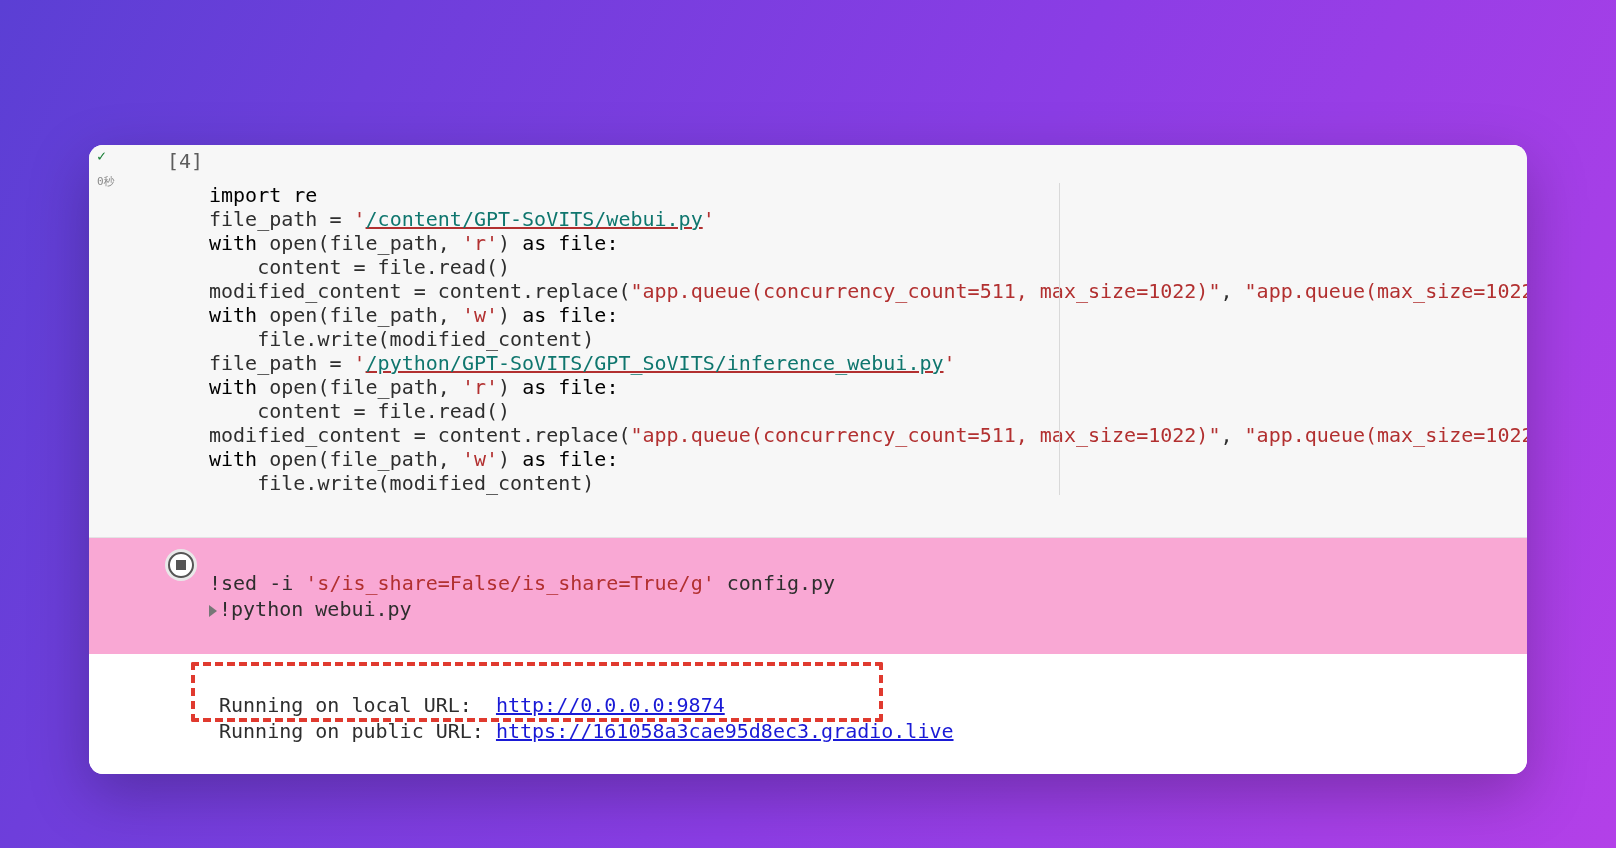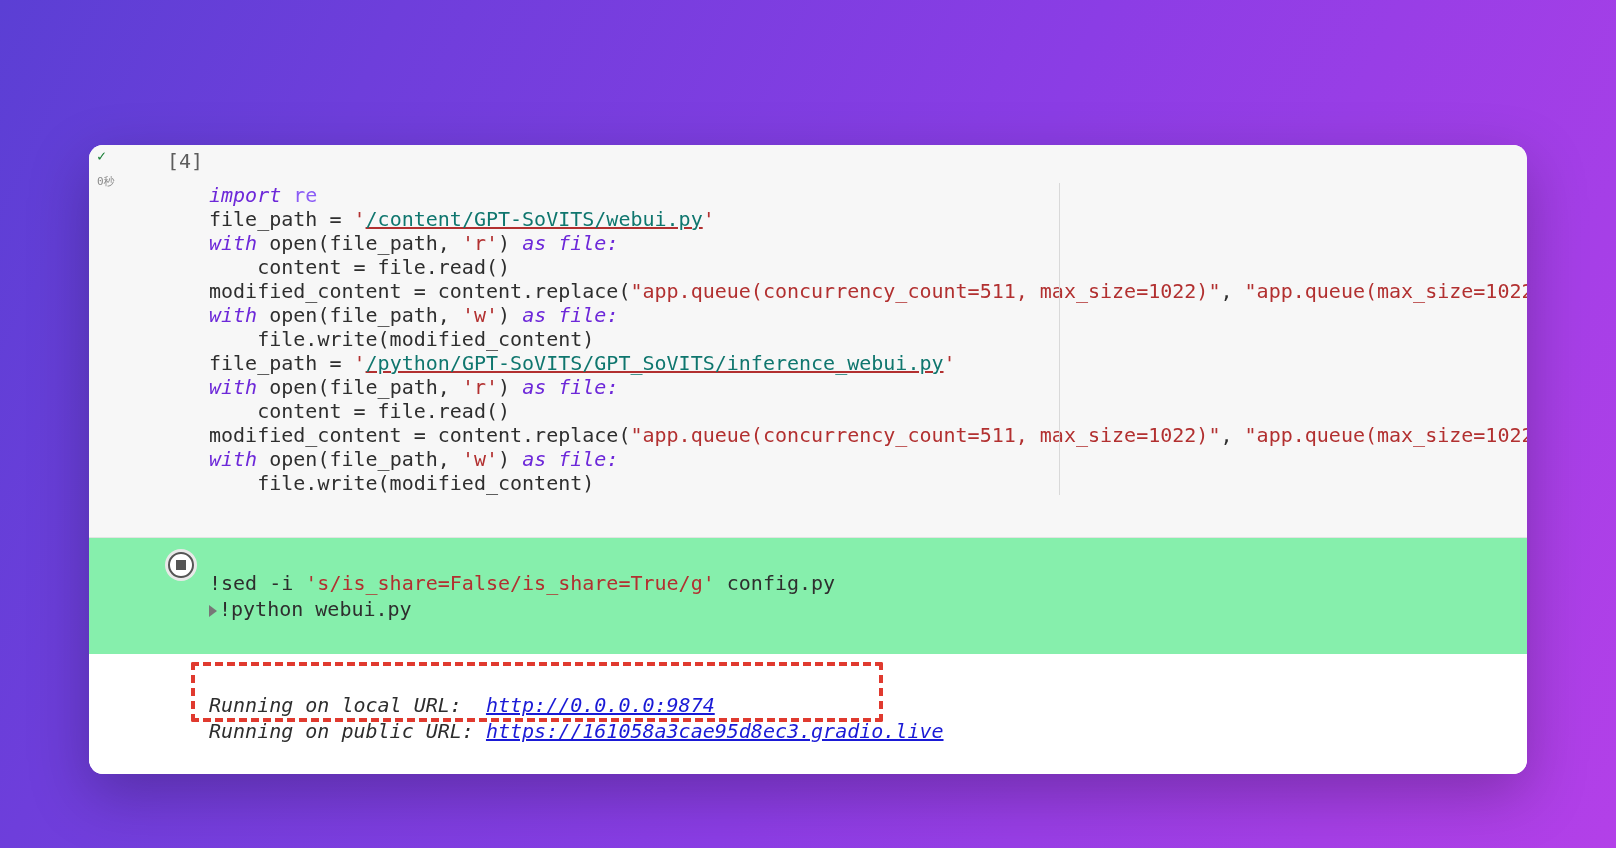--- a/index.html
+++ b/index.html
@@ -63,27 +63,27 @@
     color: #5d5d5d;
     font-size: 20px;
   }
   .code {
     margin-left: 120px;
     font-size: 20px;
     line-height: 1.2;
     white-space: pre;
     color: #2e2e2e;
   }
-  .kw { color: #6d28d9; font-style: italic; }
-  .mod { color: #8b5cf6; }
+  .kw { color: #000000; }
+  .mod { color: #000000; }
   .str { color: #b23030; }
   .path { color:#0f766e; text-decoration: underline; text-decoration-color:#b23030; }
 
   .cell2 {
-    background: #86efac;
+    background: #f9a8d4;
     border-top: 1px solid #e3e3e3;
     padding: 12px 0 12px 0;
     position: relative;
   }
   .stop-btn {
     position:absolute;
     left:79px;
     top:14px;
     width:26px;
     height:26px;
@@ -112,23 +112,22 @@
     width:0;height:0;
     border-top:6px solid transparent;
     border-bottom:6px solid transparent;
     border-left:8px solid #777;
     margin-right:2px;
     vertical-align: middle;
   }
 
   .output {
     background:#fff;
-    padding: 18px 0 10px 0;
+    padding: 18px 0 10px 10px;
     position: relative;
-    font-style: italic;
   }
   .output-lines{
     margin-left:120px;
     font-size:20px;
     line-height:1.3;
     white-space:pre;
     color:#2e2e2e;
   }
   .output a {
     color:#1a1ad6;

